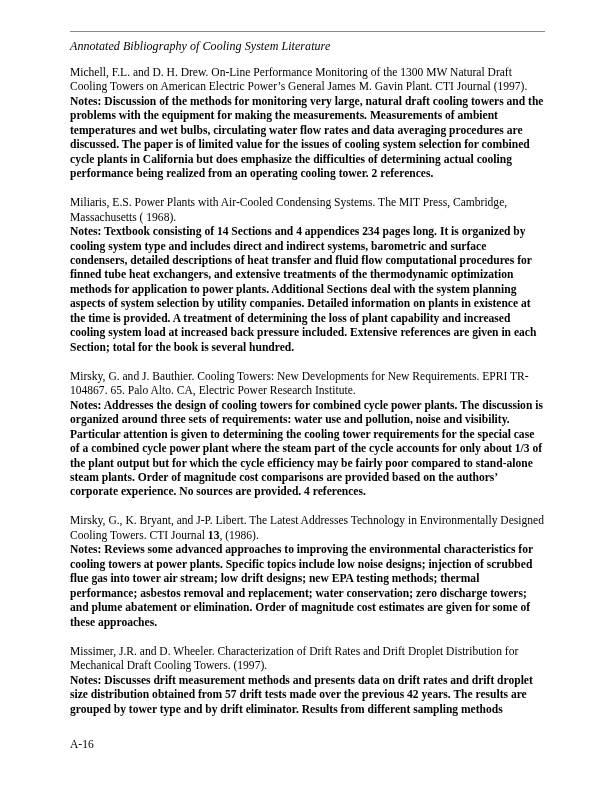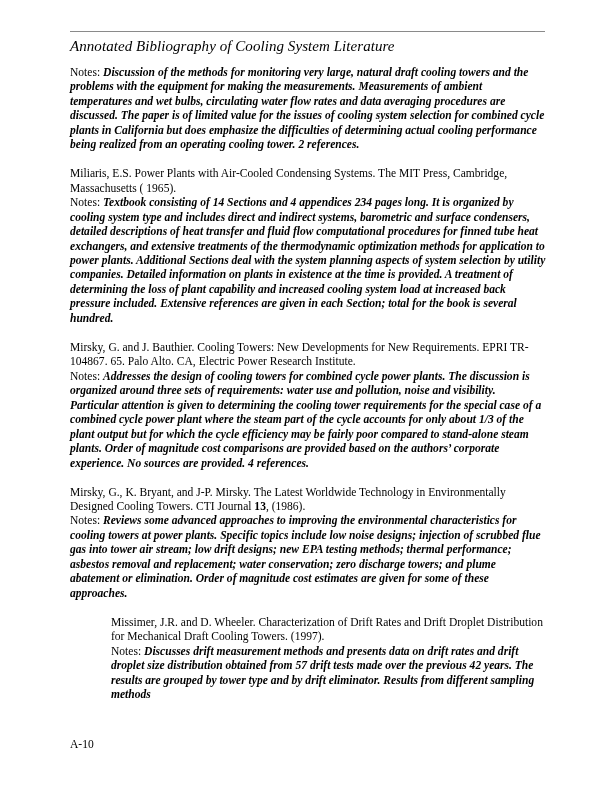--- a/index.html
+++ b/index.html
@@ -22,52 +22,50 @@
     top: 31px;
     width: 475px;
     height: 1px;
     background: #8a8a8a;
   }
   .running-head {
     position: absolute;
     left: 70px;
     top: 40px;
     width: 476px;
-    font-size: 15px;
+    font-size: 12px;
     font-style: italic;
     letter-spacing: 0.06px;
     line-height: 12px;
     white-space: nowrap;
   }
   .content {
     position: absolute;
     left: 70px;
     top: 65px;
     width: 476px;
   }
   .entry {
     margin-bottom: 14.6px;
     font-size: 11.55px;
     line-height: 14.45px;
     text-align: left;
   }
   .entry:last-of-type {
     margin-bottom: 0;
-    margin-left: 41px;
   }
   .cite {
     display: block;
   }
   .notes-label {
     font-style: normal;
-    font-weight: normal;
+    font-weight: bold;
   }
   .notes {
     font-weight: bold;
-    font-style: italic;
     text-align: center;
   }
   .vol {
     font-weight: bold;
     margin-top: 48px;
   }
   .folio {
     position: absolute;
     left: 70px;
     top: 737px;
@@ -80,40 +78,41 @@
 
 <div class="page">
 
   <div class="header-rule"></div>
 
   <div class="running-head">Annotated Bibliography of Cooling System Literature</div>
 
   <div class="content">
 
     <div class="entry">
+      <span class="cite">Michell, F.L. and D. H. Drew. On-Line Performance Monitoring of the 1300 MW Natural Draft Cooling Towers on American Electric Power’s General James M. Gavin Plant. CTI Journal (1997).</span>
       <span class="notes-label">Notes: </span><span class="notes">Discussion of the methods for monitoring very large, natural draft cooling towers and the problems with the equipment for making the measurements. Measurements of ambient temperatures and wet bulbs, circulating water flow rates and data averaging procedures are discussed. The paper is of limited value for the issues of cooling system selection for combined cycle plants in California but does emphasize the difficulties of determining actual cooling performance being realized from an operating cooling tower. 2 references.</span>
     </div>
 
     <div class="entry">
-      <span class="cite">Miliaris, E.S. Power Plants with Air-Cooled Condensing Systems. The MIT Press, Cambridge, Massachusetts ( 1965).</span>
+      <span class="cite">Miliaris, E.S. Power Plants with Air-Cooled Condensing Systems. The MIT Press, Cambridge, Massachusetts ( 1968).</span>
       <span class="notes-label">Notes: </span><span class="notes">Textbook consisting of 14 Sections and 4 appendices 234 pages long. It is organized by cooling system type and includes direct and indirect systems, barometric and surface condensers, detailed  descriptions of heat transfer and fluid flow computational procedures for finned tube heat exchangers, and extensive treatments of the thermodynamic optimization methods for application to power plants. Additional Sections deal with the system planning aspects of system selection by utility companies. Detailed information on plants in existence at the time is provided. A treatment of determining the loss of plant capability and increased cooling system load at increased back pressure included. Extensive references are given in each Section; total for the book is several hundred.</span>
     </div>
 
     <div class="entry">
       <span class="cite">Mirsky, G. and J. Bauthier. Cooling Towers: New Developments for New Requirements. EPRI TR-104867. 65. Palo Alto. CA, Electric Power Research Institute.</span>
       <span class="notes-label">Notes: </span><span class="notes">Addresses the design of cooling towers for combined cycle power plants. The discussion is organized around  three sets of requirements: water use and pollution, noise and visibility. Particular attention is given to determining the cooling tower requirements for the special case of a combined cycle power plant where the steam part of the cycle accounts for only about 1/3 of the plant output but for which the cycle efficiency may be fairly poor compared to stand-alone steam plants. Order of magnitude cost comparisons are provided based on the authors’ corporate experience. No sources are provided. 4 references.</span>
     </div>
 
     <div class="entry">
-      <span class="cite"><span>Mirsky, G., K. Bryant, and J-P. Mirsky. The Latest Worldwide Technology in Environmentally Designed Cooling Towers. CTI Journal </span><span class="vol">13</span><span>, (1986).</span></span>
+      <span class="cite"><span>Mirsky, G., K. Bryant, and J-P. Libert. The Latest Addresses Technology in Environmentally Designed Cooling Towers. CTI Journal </span><span class="vol">13</span><span>, (1986).</span></span>
       <span class="notes-label">Notes: </span><span class="notes">Reviews some advanced approaches to improving the environmental characteristics for cooling towers at power plants. Specific topics include low noise designs; injection of scrubbed flue gas into tower air stream; low drift designs; new EPA testing  methods; thermal performance; asbestos removal and replacement; water conservation; zero discharge towers; and plume abatement or elimination. Order of magnitude cost estimates are given for some of these approaches.</span>
     </div>
 
     <div class="entry">
       <span class="cite">Missimer, J.R. and D. Wheeler. Characterization of Drift Rates and Drift Droplet Distribution for Mechanical Draft Cooling Towers. (1997).</span>
       <span class="notes-label">Notes: </span><span class="notes">Discusses drift measurement methods and presents data on drift rates and drift droplet size distribution obtained from 57 drift tests made over the previous 42 years. The results are grouped by tower type and by drift eliminator. Results from different sampling methods</span>
     </div>
 
   </div>
 
-  <div class="folio">A-10</div>
+  <div class="folio">A-16</div>
 
 </div>
 
 </body></html>

